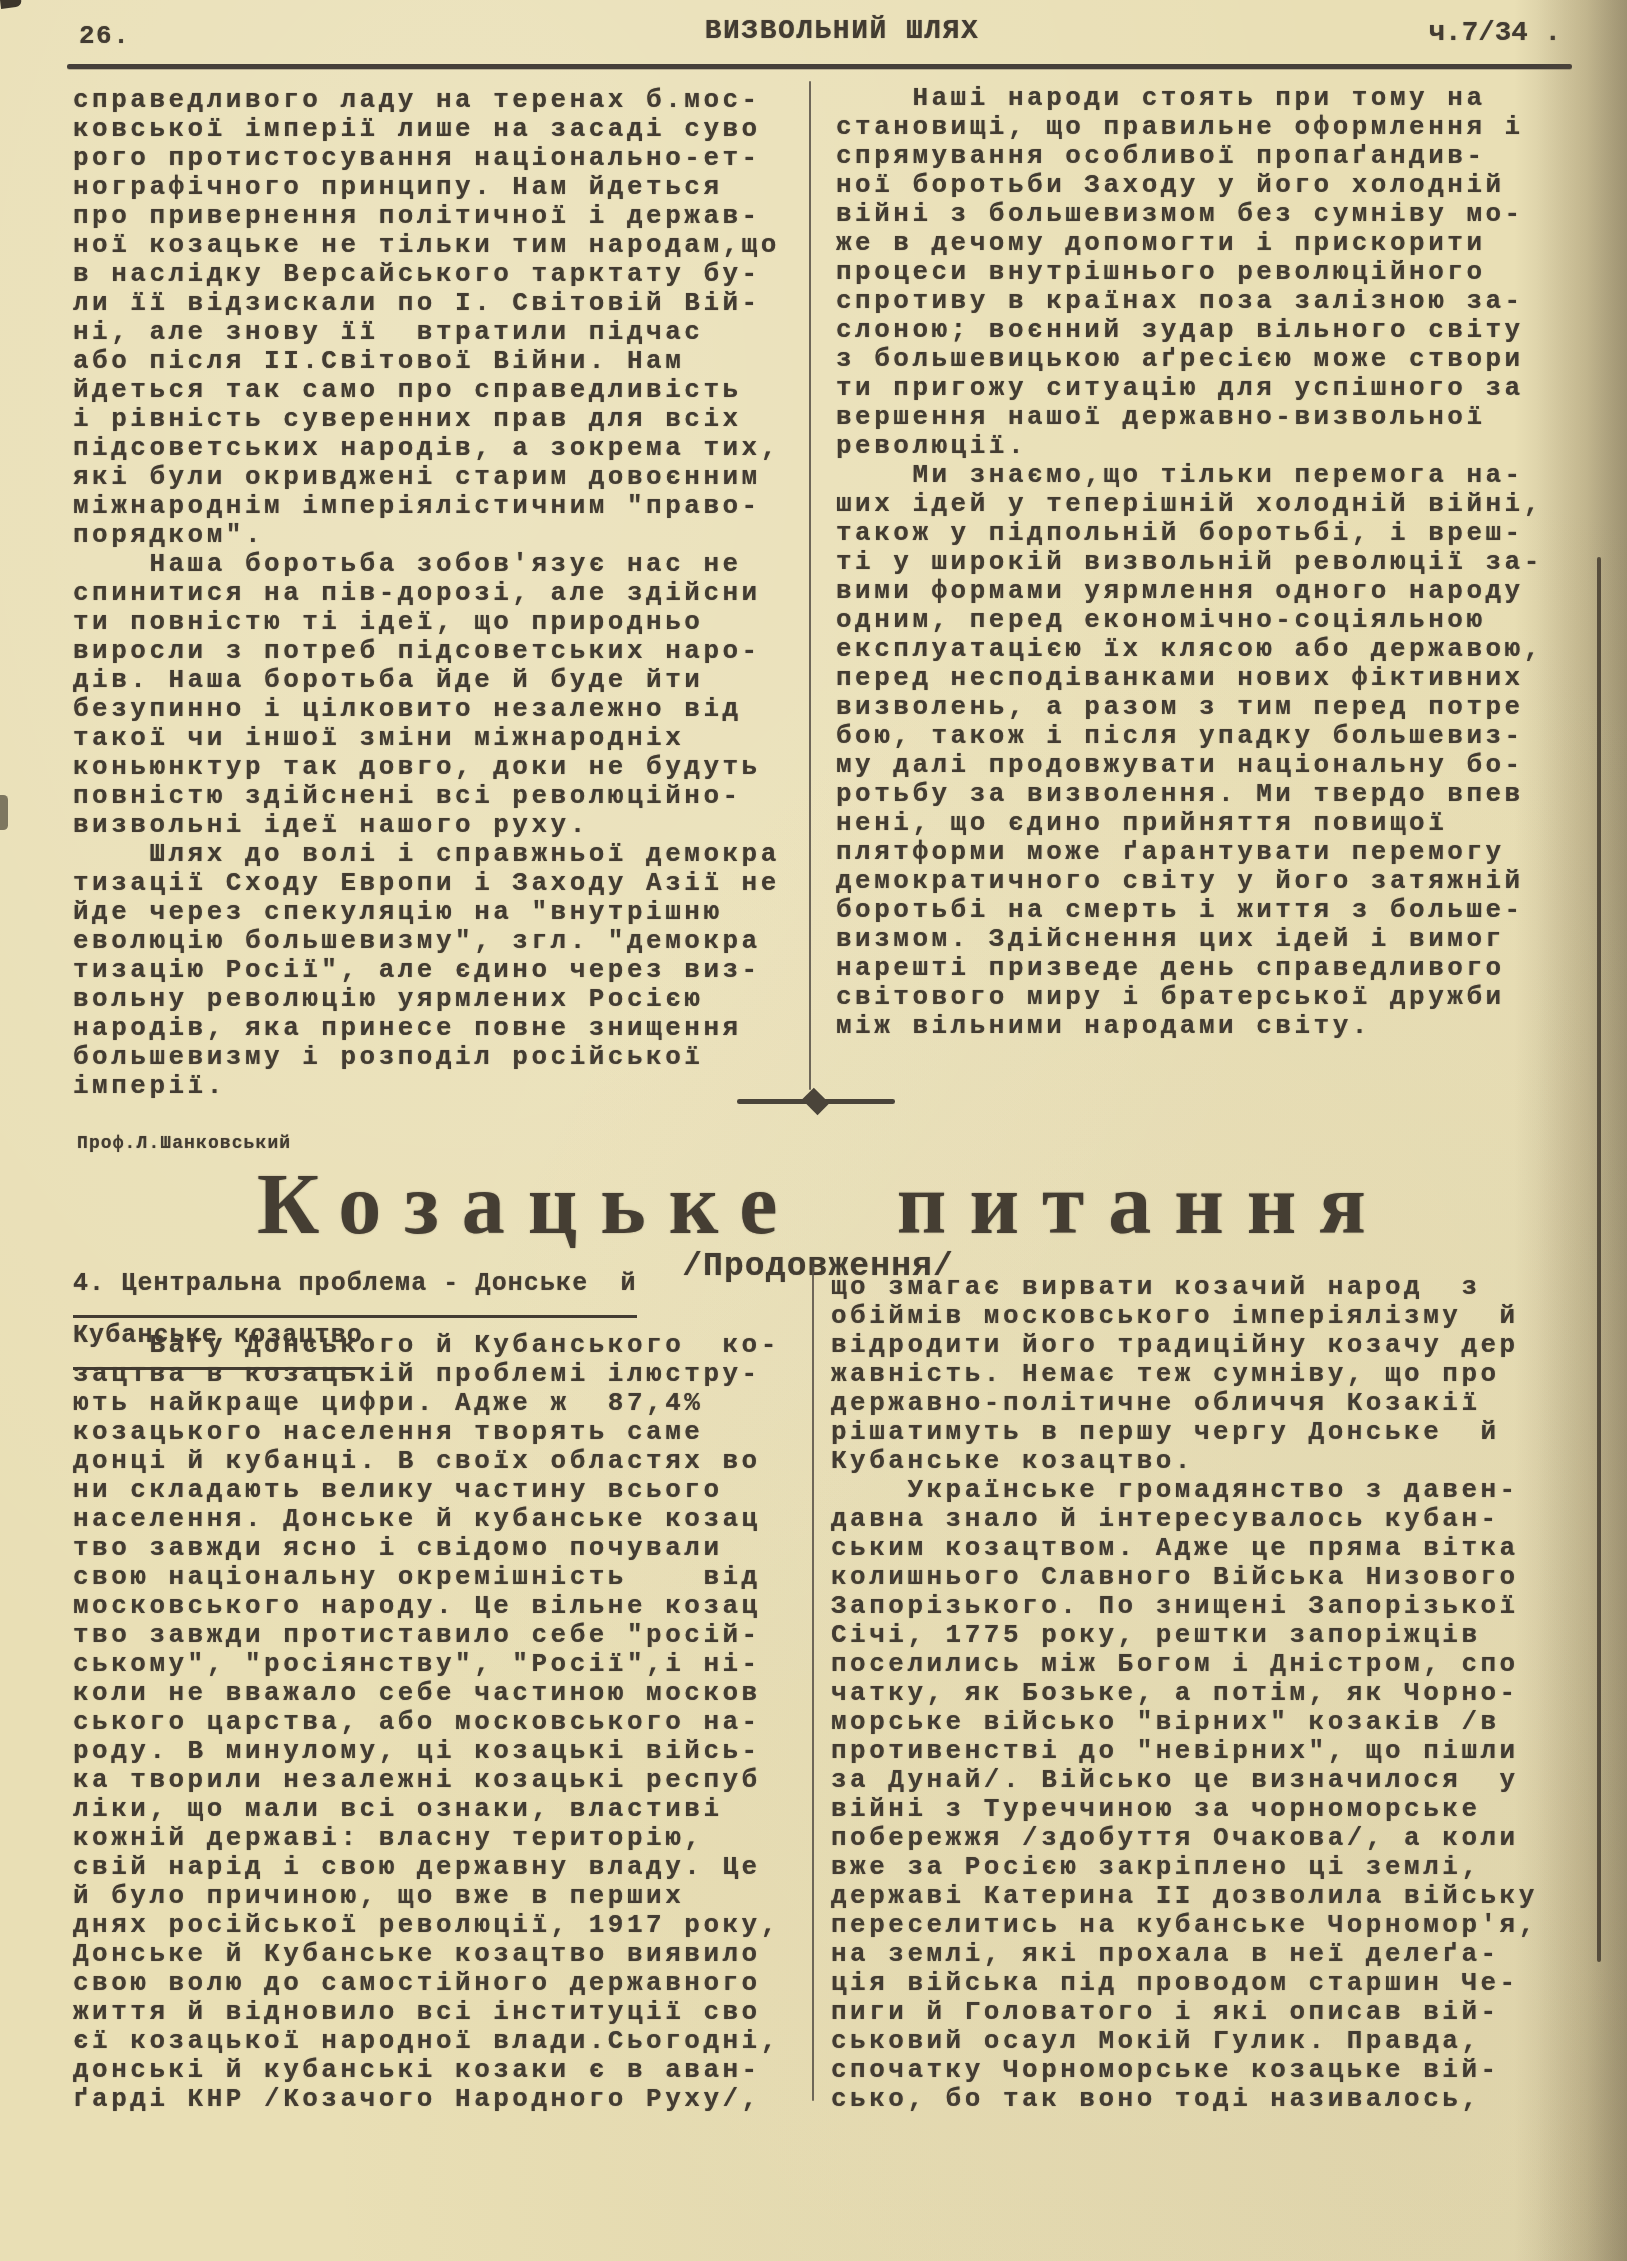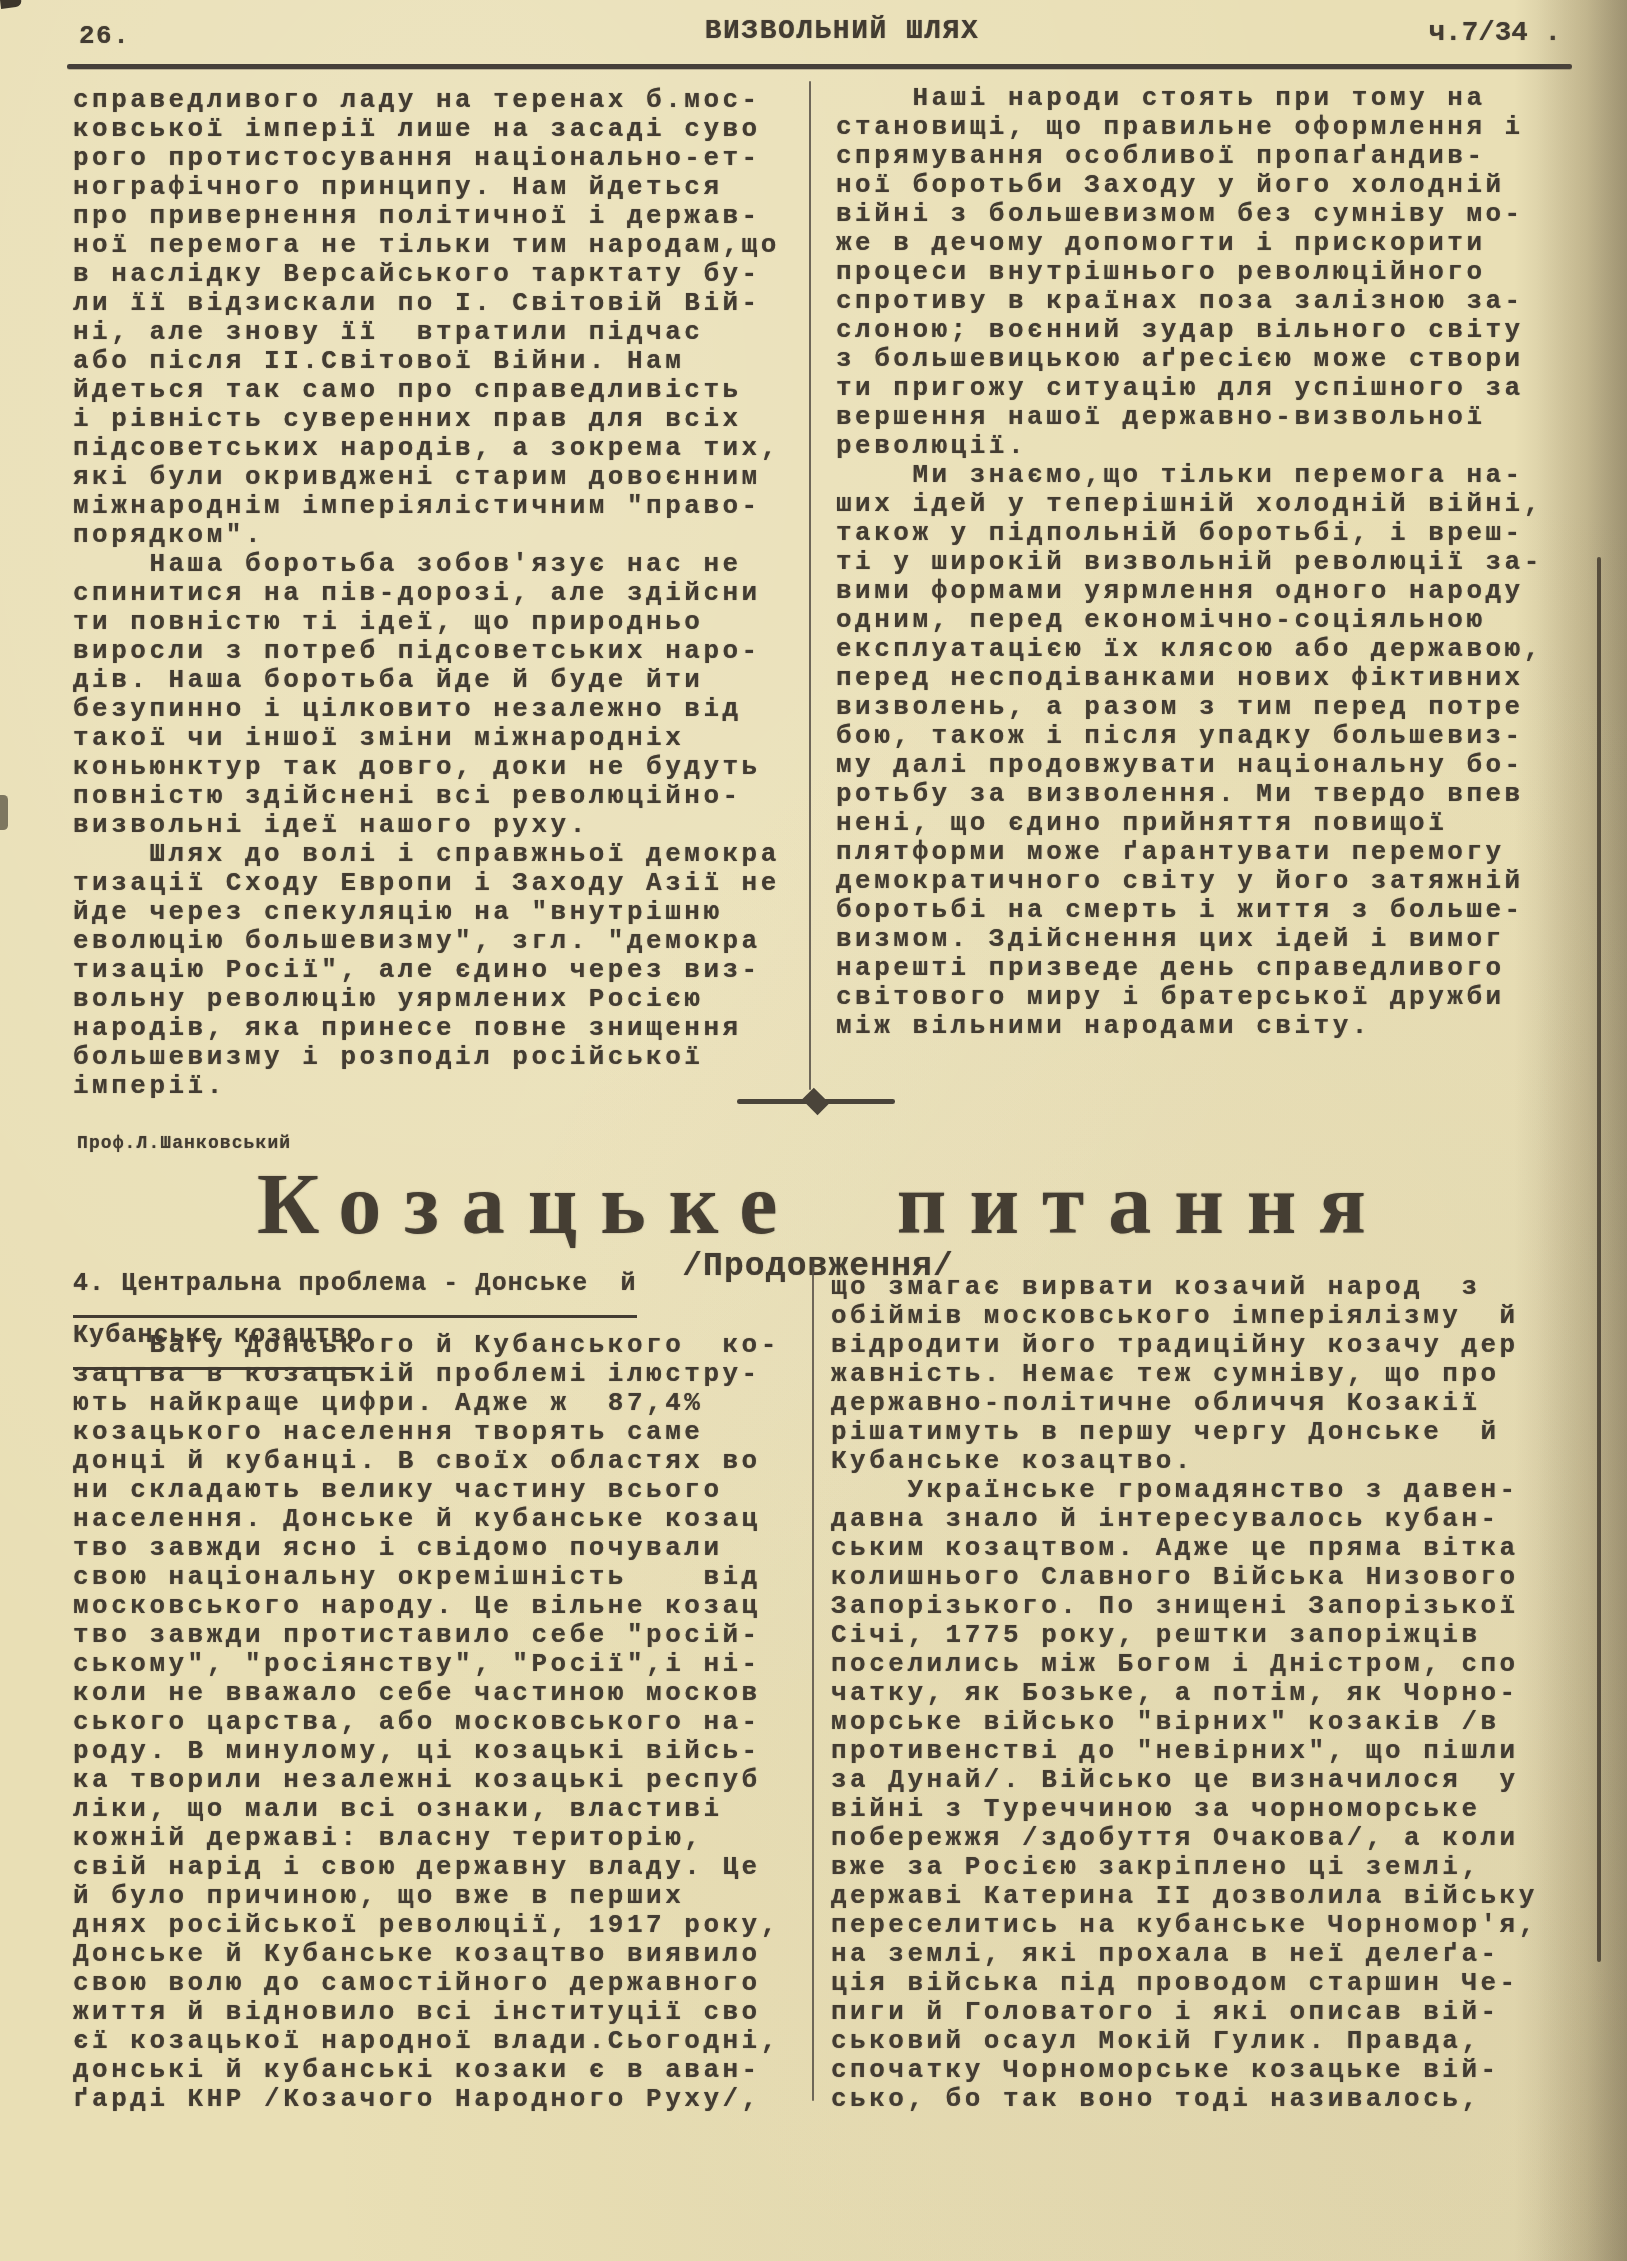--- a/index.html
+++ b/index.html
@@ -75,21 +75,21 @@
   <div class="journal-title typ">ВИЗВОЛЬНИЙ ШЛЯХ</div>
   <div class="issue-number typ">ч.7/34 .</div>
   <div class="header-rule"></div>
 
   <div class="col art1-left typ">
       <div class="tline">справедливого ладу на теренах б.мос-</div>
       <div class="tline">ковської імперії лише на засаді суво</div>
       <div class="tline">рого протистосування національно-ет-</div>
       <div class="tline">нографічного принципу. Нам йдеться</div>
       <div class="tline">про привернення політичної і держав-</div>
-      <div class="tline">ної перемога не тільки тим народам,що</div>
+      <div class="tline">ної козацьке не тільки тим народам,що</div>
       <div class="tline">в наслідку Версайського тарктату бу-</div>
       <div class="tline">ли її відзискали по І. Світовій Вій-</div>
       <div class="tline">ні, але знову її  втратили підчас</div>
       <div class="tline">або після ІІ.Світової Війни. Нам</div>
       <div class="tline">йдеться так само про справедливість</div>
       <div class="tline">і рівність суверенних прав для всіх</div>
       <div class="tline">підсоветських народів, а зокрема тих,</div>
       <div class="tline">які були окривджені старим довоєнним</div>
       <div class="tline">міжнароднім імперіялістичним "право-</div>
       <div class="tline">порядком".</div>

